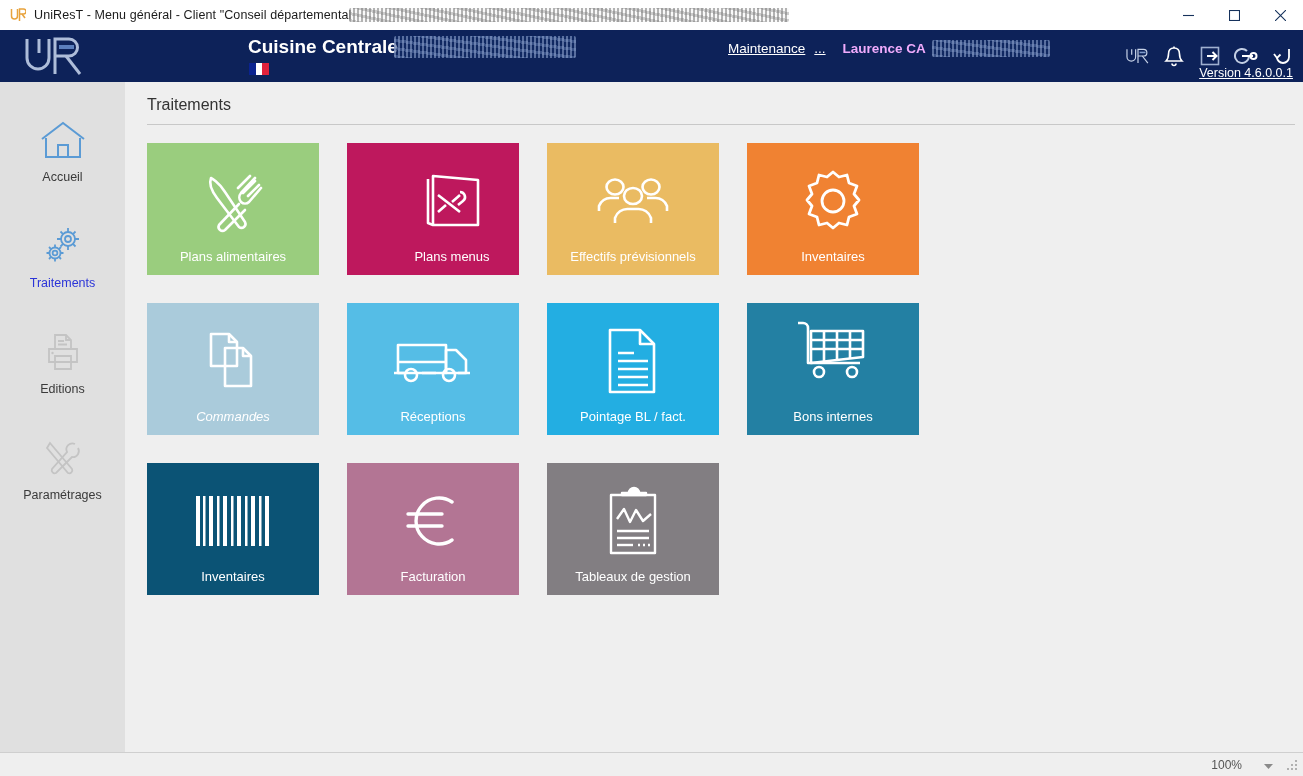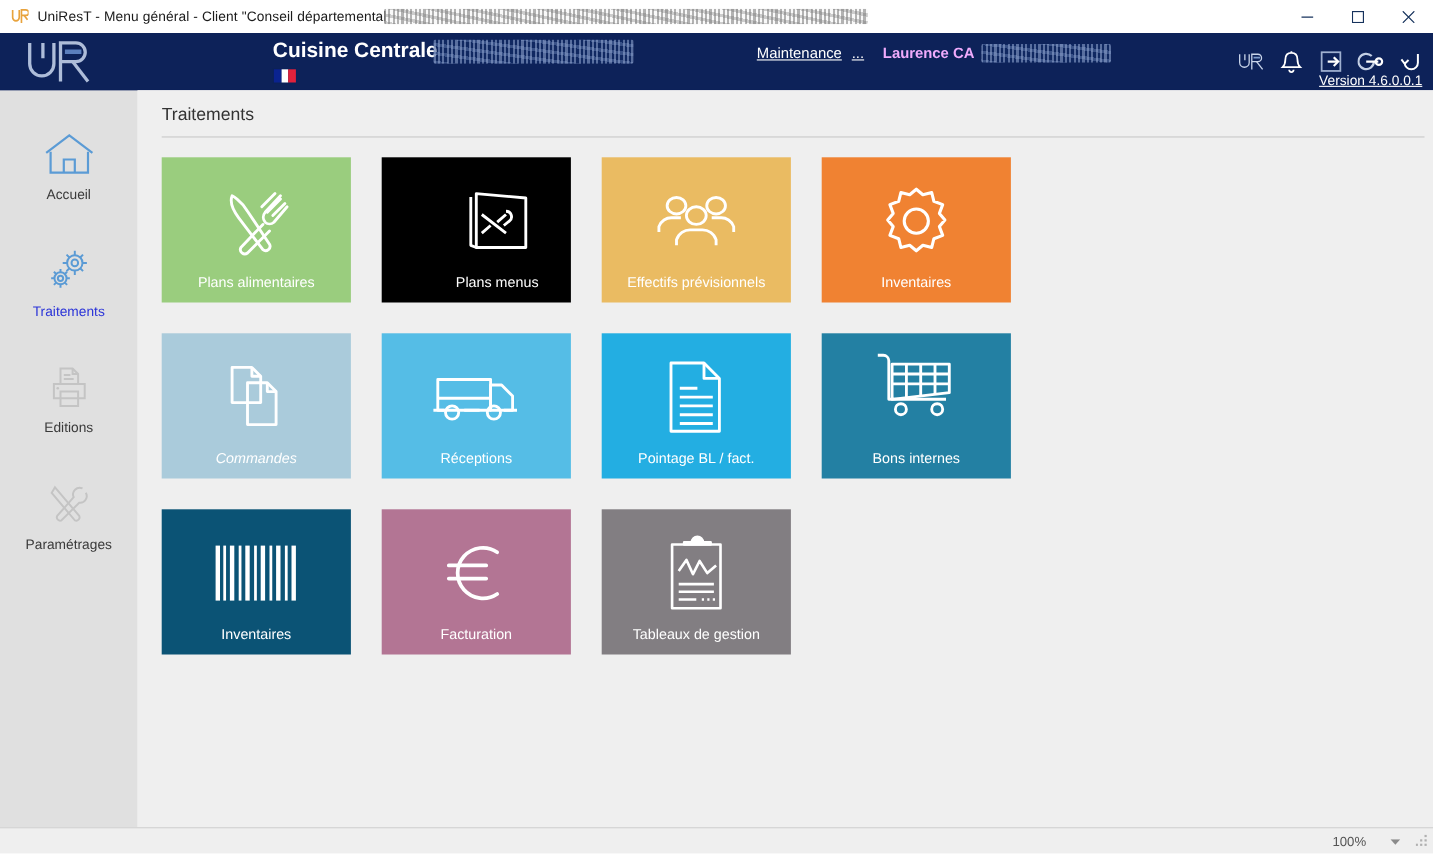--- a/index.html
+++ b/index.html
@@ -79,21 +79,21 @@
   .flag {
     width: 22px; height: 14px; margin-top: 2px;
     display: flex; border: 1px solid #0d2259;
   }
   .flag span { flex: 1 1 auto; }
   .flag .f-b { background: #0a2390; }
   .flag .f-w { background: #ffffff; }
   .flag .f-r { background: #e1223c; }
 
   .header-links {
-    position: absolute; left: 688px; top: 10px;
+    position: absolute; left: 728px; top: 10px;
     display: flex; align-items: center; gap: 9px;
     white-space: nowrap;
   }
   .hdr-link {
     color: #ffffff; font-size: 13.5px;
     text-decoration: underline; cursor: pointer;
   }
   .hdr-user {
     color: #f0abfc; font-size: 13.5px; font-weight: bold;
     margin-left: 8px;
@@ -387,21 +387,21 @@
               <path d="M14 12 C14 12 22 16 28 26 L48 56 a4 4 0 0 1 -6 5 L20 32 C14 24 12 17 14 12 Z"></path>
               <path d="M58 12 L44 27 a7 7 0 0 0 0 9 a6 6 0 0 0 8 0 L64 22"></path>
               <path d="M53 10 L41 22 M58 15 L46 27 M62 19 L51 30"></path>
               <path d="M42 38 L22 59 a4 4 0 0 0 6 5 L48 44"></path>
             </g>
           </svg>
         </span>
         <span class="tile-label">Plans alimentaires</span>
       </div>
 
-      <div class="tile" style="background:#000000;padding-left:38px;">
+      <div class="tile" style="background:#be185d;padding-left:38px;">
         <span class="tile-icon">
           <svg width="72" height="68" viewBox="0 0 72 68">
             <g fill="none" stroke="#ffffff" stroke-width="2.6" stroke-linejoin="round">
               <path d="M17 9 L17 58 L62 58 L62 13 L17 9 Z"></path>
               <path d="M12 12 L12 56 L17 58"></path>
               <path d="M22 28 L44 45 M44 28 L36 35 M30 38 L22 45"></path>
               <path d="M44 25 a5 5 0 0 1 3 9 l-5 4"></path>
             </g>
           </svg>
         </span>

